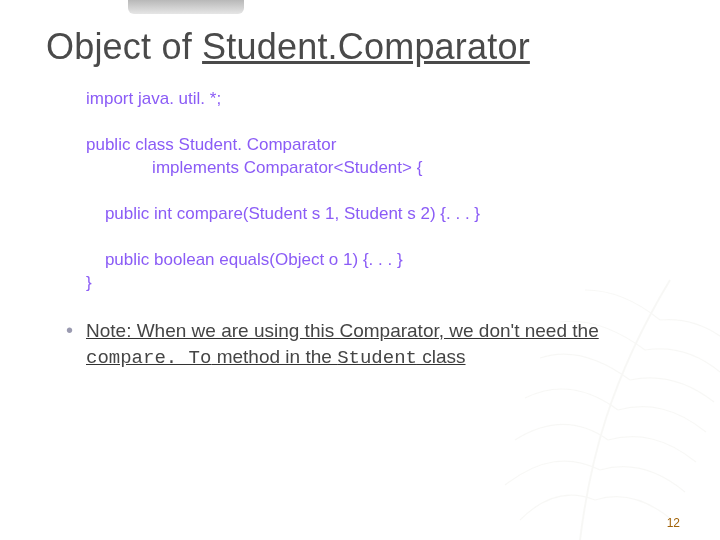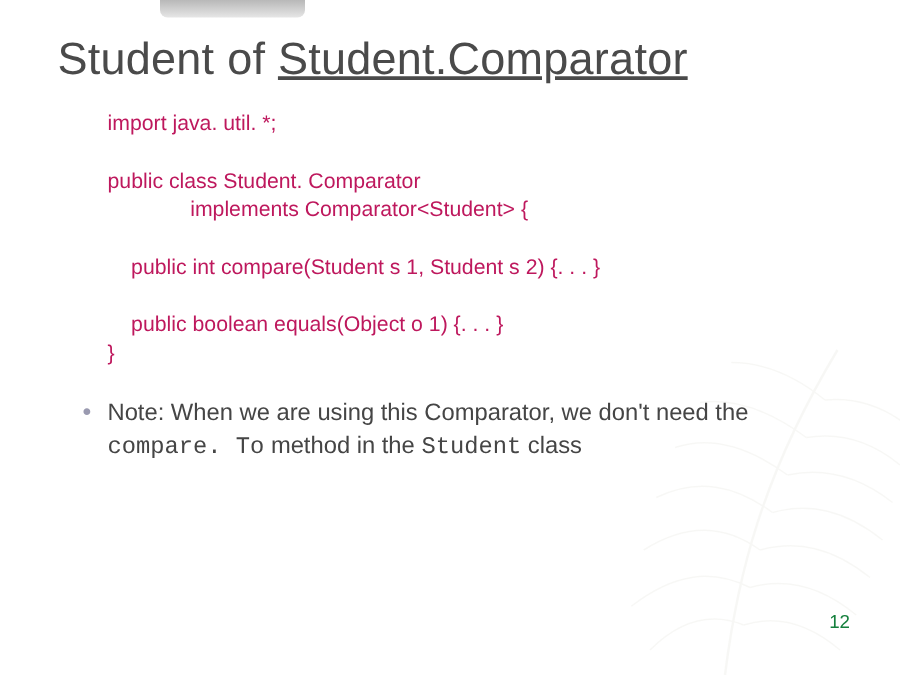--- a/index.html
+++ b/index.html
@@ -38,30 +38,31 @@
     font-size: 36px;
     color: #4a4a4a;
     font-weight: 400;
     letter-spacing: 0.2px;
     margin-bottom: 20px;
   }
   .title .code { font-family: Verdana, Geneva, sans-serif; text-decoration: underline; }
   .code-block {
     font-family: Verdana, Geneva, sans-serif;
     font-size: 17px;
-    color: #be185d;
+    color: #8b5cf6;
     line-height: 1.35;
     margin-left: 40px;
     margin-bottom: 24px;
     white-space: pre;
   }
   .notes {
     list-style: none;
     margin-left: 20px;
     margin-right: 10px;
+    text-decoration: underline;
   }
   .notes li {
     position: relative;
     padding-left: 20px;
     font-family: Verdana, Geneva, sans-serif;
     font-size: 19px;
     color: #454545;
     line-height: 1.35;
     margin-bottom: 4px;
   }
@@ -74,23 +75,23 @@
     font-size: 20px;
     line-height: 1.2;
   }
   .notes .mono {
     font-family: "Courier New", Courier, monospace;
     font-size: 19px;
   }
   .pagenum {
     position: absolute;
     right: 40px;
-    bottom: 34px;
-    font-size: 15px;
-    color: #15803d;
+    bottom: 10px;
+    font-size: 12px;
+    color: #a16207;
     font-family: Verdana, Geneva, sans-serif;
   }
 </style>
 </head>
 <body>
 
 <div class="top-tab"></div>
 
 <svg class="bg-leaf" viewBox="0 0 260 300">
   <g fill="none" stroke="#d7d7cc" stroke-width="1.2">
@@ -108,21 +109,21 @@
     <path d="M158 170 C188 162 216 168 246 192"></path>
     <path d="M170 140 C198 134 226 140 254 162"></path>
     <path d="M185 110 C210 106 236 112 260 132"></path>
     <path d="M200 80  C222 78 246 84 268 102"></path>
   </g>
 </svg>
 
 <div class="slide">
 
   <h1 class="title">
-    <span>Student of </span><span class="code">Student.Comparator</span>
+    <span>Object of </span><span class="code">Student.Comparator</span>
   </h1>
 
   <div class="code-block"><span>import java. util. *;</span>
 
 <span>public class Student. Comparator</span>
 <span>              implements Comparator&lt;Student&gt; {</span>
 
 <span>    public int compare(Student s 1, Student s 2) {. . . }</span>
 
 <span>    public boolean equals(Object o 1) {. . . }</span>

